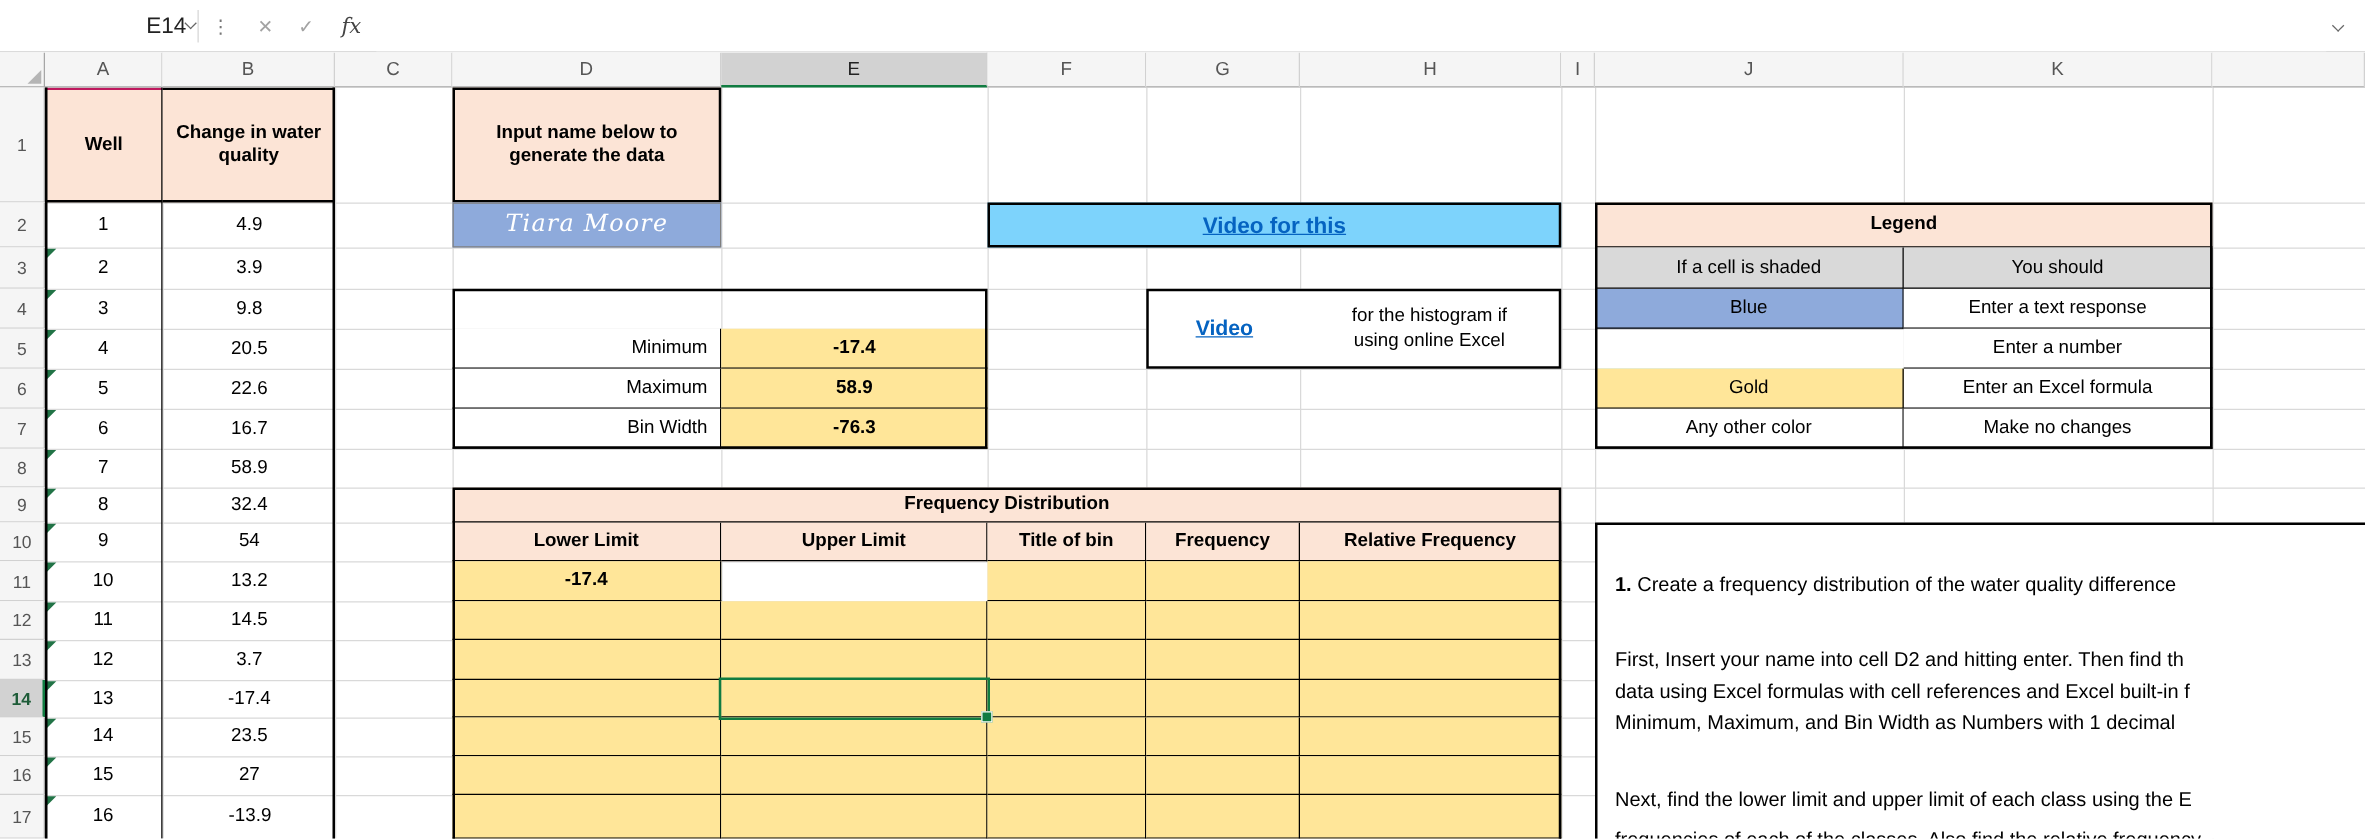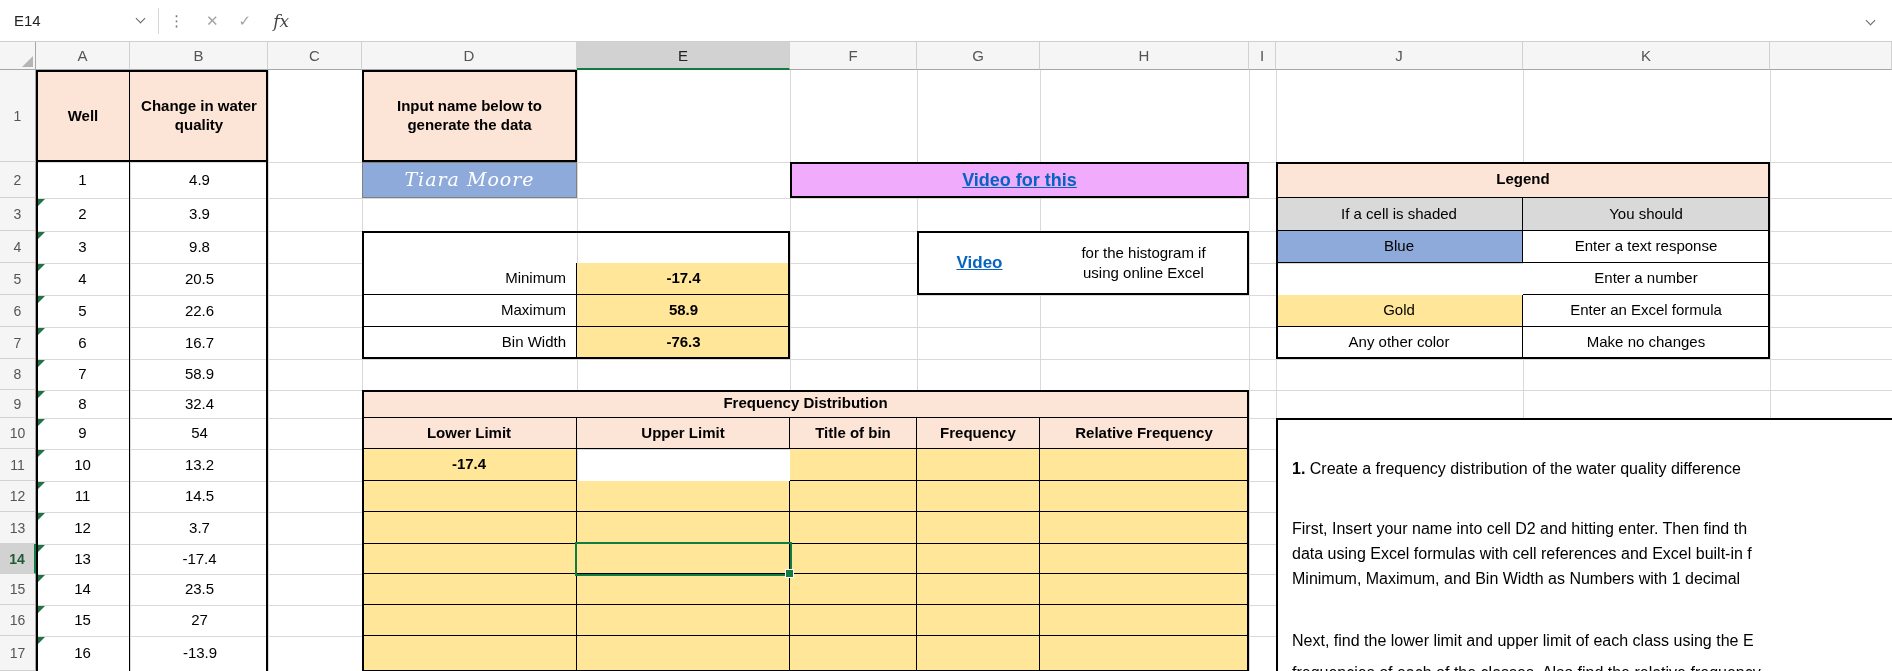--- a/index.html
+++ b/index.html
@@ -2,22 +2,22 @@
 <html><head>
 <meta charset="utf-8">
 <style>
   *{margin:0;padding:0;box-sizing:border-box}
   html,body{width:1892px;height:671px;overflow:hidden;background:#fff;
     font-family:"Liberation Sans",sans-serif;color:#000;position:relative}
 
   
   .fbar{position:absolute;left:0;top:0;width:1892px;height:42px;background:#fff;
     border-bottom:1px solid #cfcfcf;display:flex;align-items:center}
-  .namebox{width:158px;height:100%;display:flex;align-items:center;justify-content:space-between;
-    padding:0 14px;font-size:15px;color:#222;cursor:pointer}
+  .namebox{width:158px;height:100%;display:flex;align-items:center;justify-content:flex-end;
+    padding:0 2px;font-size:18px;color:#222;cursor:pointer}
   .chevron{display:inline-block;width:7px;height:7px;border-right:1.6px solid #666;
     border-bottom:1.6px solid #666;transform:rotate(45deg);margin-top:-4px}
   .vsep{width:1px;height:26px;background:#d6d6d6}
   .dots{color:#777;font-size:15px;margin:0 12px 0 10px}
   .fbx{color:#a3a3a3;font-size:15px;margin:0 10px;cursor:pointer}
   .fx{font-family:"DejaVu Serif",serif;font-style:italic;color:#444;font-size:17px;margin:0 12px;cursor:pointer}
   .finput{flex:1;height:100%;background:#fff}
   .fexp{margin:0 18px 0 6px;cursor:pointer}
 
   
@@ -113,31 +113,31 @@
       <line x1="36" y1="502.5" x2="1892" y2="502.5" stroke="#d9d9d9" stroke-width="1"></line>
       <line x1="36" y1="532.5" x2="1892" y2="532.5" stroke="#d9d9d9" stroke-width="1"></line>
       <line x1="36" y1="563.5" x2="1892" y2="563.5" stroke="#d9d9d9" stroke-width="1"></line>
       <line x1="36" y1="594.5" x2="1892" y2="594.5" stroke="#d9d9d9" stroke-width="1"></line>
     </svg>
 
   <div class="corner">
     <div class="tri-corner"></div>
   </div>
 
-  <div class="cell peach b" style="left:36px;top:28px;width:94px;height:92px;border-top:2px solid #000000;border-bottom:2px solid #000">Well</div>
+  <div class="cell peach b" style="left:36px;top:28px;width:94px;height:92px;border-top:2px solid #be185d;border-bottom:2px solid #000">Well</div>
   <div class="cell peach b" style="left:130px;top:28px;width:138px;height:92px;border-top:2px solid #000;border-bottom:2px solid #000;padding:0 10px">Change in water quality</div>
   <div class="vline" style="left:129px;top:28px;width:1px;height:601px"></div>
   <div class="frame" style="left:36px;top:28px;width:232px;height:605px;border-top:none;border-bottom:none"></div>
 
   <div class="cell peach b" style="left:362px;top:28px;width:215px;height:92px;border:2px solid #000;padding:0 18px;z-index:1">Input name below to generate the data</div>
   <div class="cell" style="left:362px;top:120px;width:215px;height:36px;background:#8EAADB;border:1px solid #7f7f7f;z-index:1">
     <span class="scriptname">Tiara Moore</span>
   </div>
 
-  <div class="cell" style="left:790px;top:120px;width:459px;height:36px;background:#f0abfc;border:2px solid #000;z-index:1">
+  <div class="cell" style="left:790px;top:120px;width:459px;height:36px;background:#7dd3fc;border:2px solid #000;z-index:1">
     <span class="link" style="font-size:18px">Video for this</span>
   </div>
 
   <div class="cell whitec bdr bdb right" style="left:362px;top:221px;width:215px;height:32px;z-index:1">Minimum</div>
   <div class="cell gold b bdb" style="left:577px;top:221px;width:213px;height:32px;z-index:1">-17.4</div>
   <div class="cell whitec bdr bdb right" style="left:362px;top:253px;width:215px;height:32px;z-index:1">Maximum</div>
   <div class="cell gold b bdb" style="left:577px;top:253px;width:213px;height:32px;z-index:1">58.9</div>
   <div class="cell whitec bdr bdb right" style="left:362px;top:285px;width:215px;height:32px;z-index:1">Bin Width</div>
   <div class="cell gold b bdb" style="left:577px;top:285px;width:213px;height:32px;z-index:1">-76.3</div>
   <div class="frame" style="left:362px;top:189px;width:428px;height:128px"></div>

